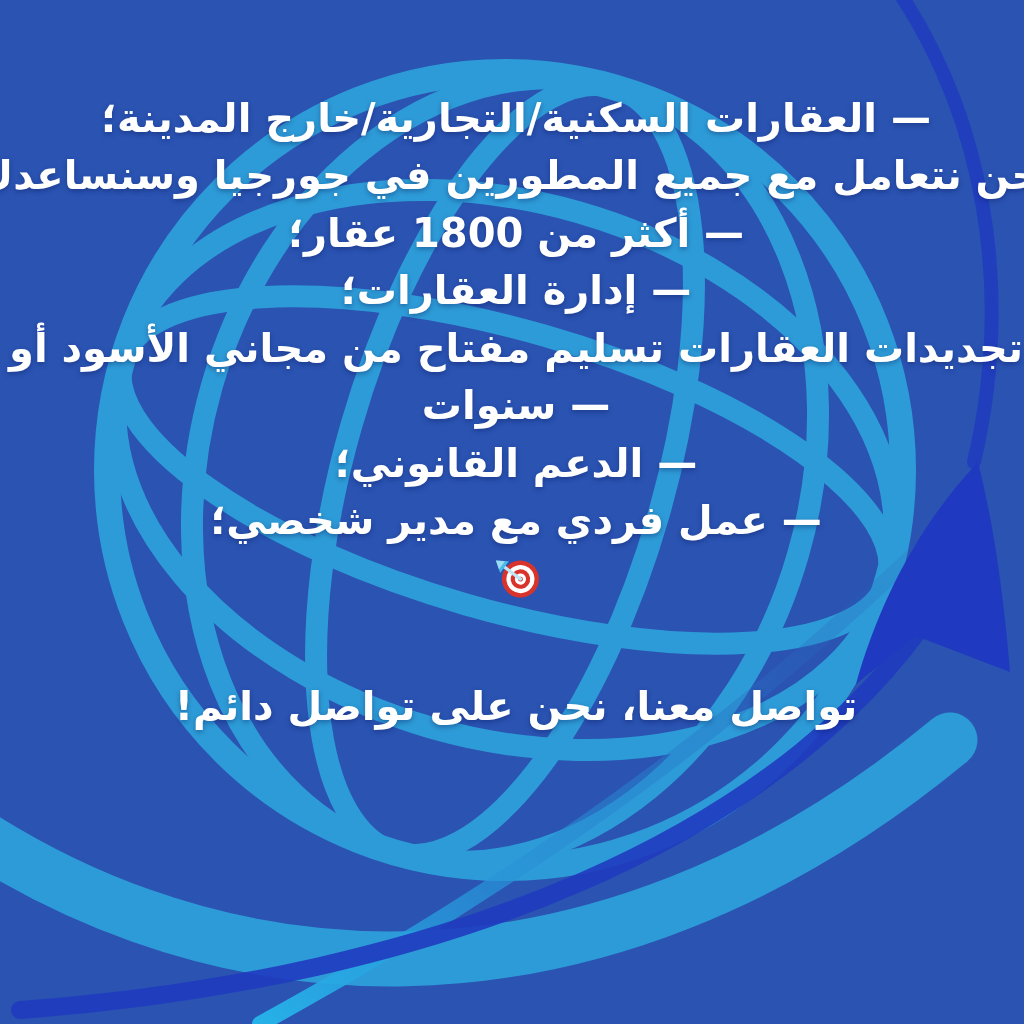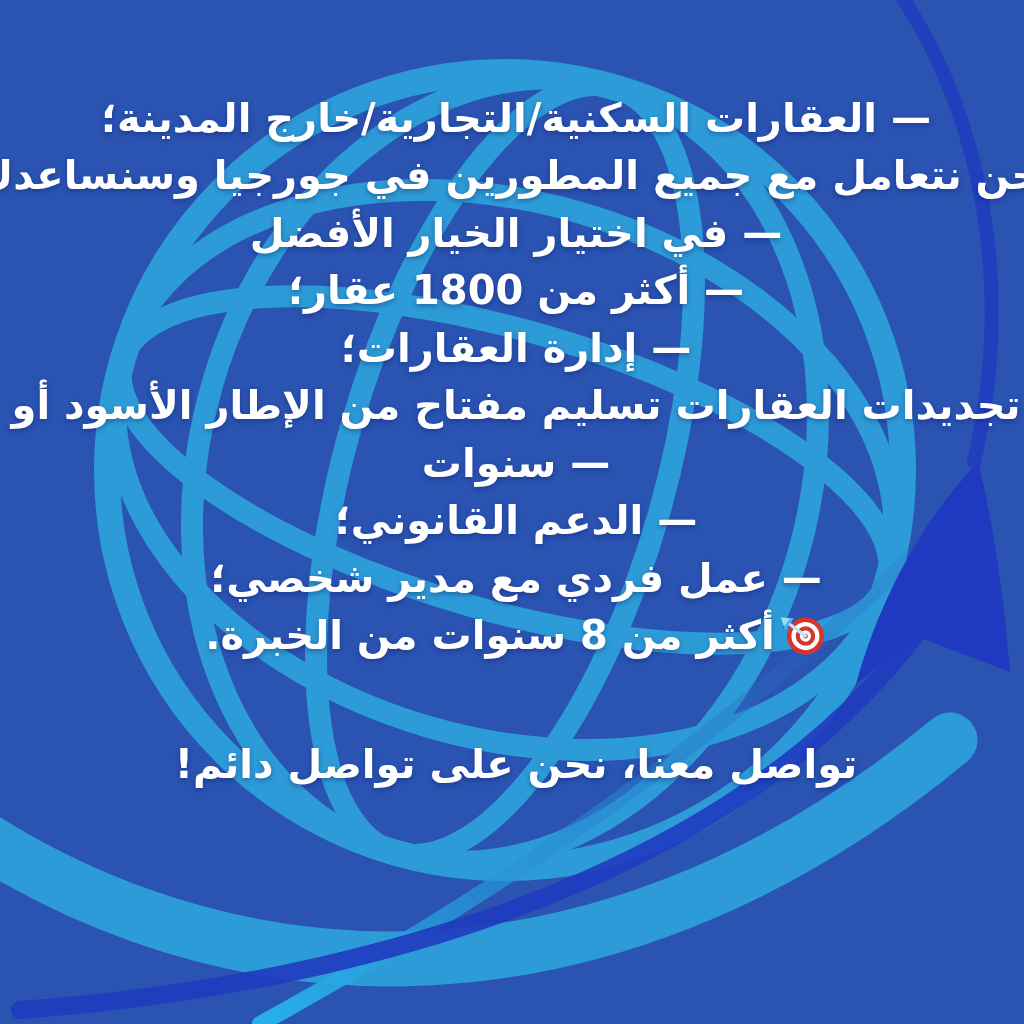--- a/index.html
+++ b/index.html
@@ -52,30 +52,27 @@
 </svg>
 
 <div class="text-block">
   <div class="line">
       <span>— العقارات السكنية/التجارية/خارج المدينة؛</span>
     </div>
   <div class="line">
       <span>نحن نتعامل مع جميع المطورين في جورجيا وسنساعدك</span>
     </div>
   <div class="line">
-      <span>— في اختيار الخيار الأفضل</span>
-    </div>
-  <div class="line">
       <span>— أكثر من 1800 عقار؛</span>
     </div>
   <div class="line">
       <span>— إدارة العقارات؛</span>
     </div>
   <div class="line">
-      <span>تجديدات العقارات تسليم مفتاح من الإطار الأسود أو</span>
+      <span>تجديدات العقارات تسليم مفتاح من مجاني الأسود أو</span>
     </div>
   <div class="line">
       <span>— سنوات</span>
     </div>
   <div class="line">
       <span>— الدعم القانوني؛</span>
     </div>
   <div class="line">
       <span>— عمل فردي مع مدير شخصي؛</span>
     </div>
@@ -87,18 +84,17 @@
           <circle cx="19" cy="19" r="11" fill="#ffffff"></circle>
           <circle cx="19" cy="19" r="7.6" fill="#d8342c"></circle>
           <circle cx="19" cy="19" r="4.4" fill="#ffffff"></circle>
           <circle cx="19" cy="19" r="1.9" fill="#d8342c"></circle>
           <line x1="7" y1="7" x2="19" y2="19" stroke="#bfe6f7" stroke-width="2.6" stroke-linecap="round"></line>
           <polygon points="2,2 12,4 4,12" fill="#4ab8e8"></polygon>
           <polygon points="2,2 9,3.4 3.4,9" fill="#9adcf5"></polygon>
         </g>
       </svg>
     </span>
-    <span>أكثر من 8 سنوات من الخبرة.</span>
   </div>
   <div class="line footer-line">
       <span>تواصل معنا، نحن على تواصل دائم!</span>
     </div>
 </div>
 
 </body></html>

